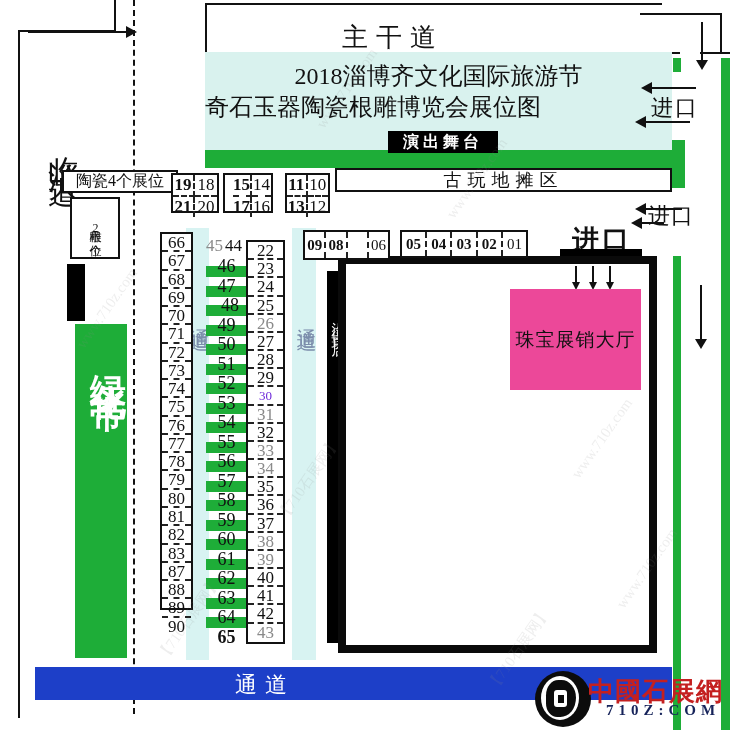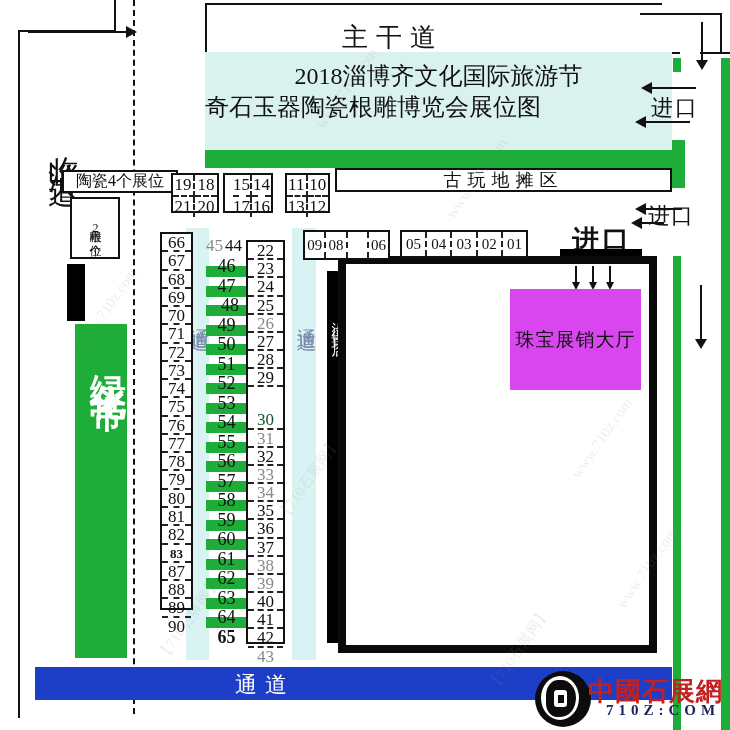--- a/index.html
+++ b/index.html
@@ -11,21 +11,21 @@
   .center{display:flex;align-items:center;justify-content:center;}
   
   .ah{position:absolute;width:0;height:0;}
   .ah-right{border-top:6px solid transparent;border-bottom:6px solid transparent;border-left:11px solid #111;}
   .ah-left{border-top:6px solid transparent;border-bottom:6px solid transparent;border-right:11px solid #111;}
   .ah-down{border-left:6px solid transparent;border-right:6px solid transparent;border-top:10px solid #111;}
   .ah-down-sm{border-left:4px solid transparent;border-right:4px solid transparent;border-top:8px solid #111;}
   .boothbox{position:absolute;border:2px solid #111;background:#fff;box-sizing:border-box;}
   .cell{box-sizing:border-box;text-align:center;overflow:visible;}
   .dashB{border-bottom:2px dashed #222;}
-  .dashR{border-right:2px dashed #222;}
+  .dashR{border-right:2px dashed #222;font-weight:bold;}
   .wm{position:absolute;color:#8a8a8a;opacity:.14;font-size:15px;white-space:nowrap;pointer-events:none;}
 </style>
 </head>
 <body>
 
 <div id="canvas">
 
   <div class="line" style="left:18px;top:30px;width:2px;height:688px;"></div>
   <div class="line" style="left:18px;top:30px;width:98px;height:2px;"></div>
   <div class="line" style="left:114px;top:0;width:2px;height:31px;"></div>
@@ -43,20 +43,23 @@
   <div class="abs" style="left:342px;top:20px;font-size:26px;letter-spacing:8px;">主干道</div>
 
   <div class="abs vtext" style="left:42px;top:132px;font-size:31px;letter-spacing:7px;">临淄大道</div>
 
   <div class="abs" style="left:205px;top:52px;width:467px;height:98px;background:#d9f2ee;"></div>
   <div class="abs" style="left:205px;top:60px;width:467px;text-align:center;font-size:24px;">2018淄博齐文化国际旅游节</div>
   <div class="abs" style="left:205px;top:91px;width:500px;text-align:left;font-size:24px;">奇石玉器陶瓷根雕博览会展位图</div>
 
   <div class="abs" style="left:205px;top:150px;width:467px;height:18px;background:#1ead38;"></div>
 
+  <div class="abs center" style="left:388px;top:131px;width:110px;height:22px;background:#000;">
+    <span style="color:#fff;font-size:16px;font-weight:bold;letter-spacing:4px;">演出舞台</span>
+  </div>
 
   <div class="abs center" style="left:335px;top:168px;width:337px;height:24px;border:2px solid #111;box-sizing:border-box;background:#fff;">
     <span style="font-size:18px;letter-spacing:6px;">古玩地摊区</span>
   </div>
 
   <div class="line" style="left:650px;top:87px;width:46px;height:2px;"></div>
   <div class="ah ah-left" style="left:641px;top:82px;"></div>
   <div class="abs" style="left:651px;top:93px;font-size:22px;letter-spacing:2px;">进口</div>
   <div class="line" style="left:644px;top:121px;width:46px;height:2px;"></div>
   <div class="ah ah-left" style="left:635px;top:116px;"></div>
@@ -107,21 +110,21 @@
 
   <div class="abs" style="left:338px;top:256px;width:319px;height:397px;border:8px solid #0a0a0a;box-sizing:border-box;background:#fff;"></div>
 
   <div class="line" style="left:575px;top:266px;width:2px;height:17px;"></div>
   <div class="ah ah-down-sm" style="left:572px;top:282px;"></div>
   <div class="line" style="left:592px;top:266px;width:2px;height:17px;"></div>
   <div class="ah ah-down-sm" style="left:589px;top:282px;"></div>
   <div class="line" style="left:609px;top:266px;width:2px;height:17px;"></div>
   <div class="ah ah-down-sm" style="left:606px;top:282px;"></div>
 
-  <div class="abs center" style="left:510px;top:289px;width:131px;height:101px;background:#d946ef;">
+  <div class="abs center" style="left:510px;top:289px;width:131px;height:101px;background:#ec4899;">
     <span style="font-size:19px;letter-spacing:1px;">珠宝展销大厅</span>
   </div>
 
 
   <div class="abs" style="left:35px;top:667px;width:637px;height:33px;background:#1d3fc8;"></div>
   <div class="abs" style="left:235px;top:670px;color:#fff;font-size:22px;letter-spacing:8px;">通道</div>
 
   <div class="abs" style="left:535px;top:671px;width:56px;height:56px;">
     <div class="abs" style="left:0;top:0;width:56px;height:56px;border-radius:50%;background:#0c0c0c;"></div>
     <div class="abs" style="left:6px;top:5px;width:38px;height:44px;border-radius:50%;background:#fff;"></div>
@@ -181,21 +184,21 @@
       <div class="cell dashB" style="height: 18.2727px; font-size: 17px; line-height: 18.2727px;">73</div>
       <div class="cell dashB" style="height: 18.2727px; font-size: 17px; line-height: 18.2727px;">74</div>
       <div class="cell dashB" style="height: 18.2727px; font-size: 17px; line-height: 18.2727px;">75</div>
       <div class="cell dashB" style="height: 18.2727px; font-size: 17px; line-height: 18.2727px;">76</div>
       <div class="cell dashB" style="height: 18.2727px; font-size: 17px; line-height: 18.2727px; font-family: Liberation Serif, serif;">77</div>
       <div class="cell dashB" style="height: 18.2727px; font-size: 17px; line-height: 18.2727px;">78</div>
       <div class="cell dashB" style="height: 18.2727px; font-size: 17px; line-height: 18.2727px;">79</div>
       <div class="cell dashB" style="height: 18.2727px; font-size: 17px; line-height: 18.2727px;">80</div>
       <div class="cell dashB" style="height: 18.2727px; font-size: 17px; line-height: 18.2727px;">81</div>
       <div class="cell dashB" style="height: 18.2727px; font-size: 17px; line-height: 18.2727px;">82</div>
-      <div class="cell dashB" style="height: 18.2727px; font-size: 13px; line-height: 18.2727px; font-weight: bold;">83</div>
+      <div class="cell dashB" style="height: 18.2727px; font-size: 17px; line-height: 18.2727px;">83</div>
       <div class="cell dashB" style="height: 18.2727px; font-size: 17px; line-height: 18.2727px;">87</div>
       <div class="cell dashB" style="height: 18.2727px; font-size: 17px; line-height: 18.2727px;">88</div>
       <div class="cell dashB" style="height: 18.2727px; font-size: 17px; line-height: 18.2727px;">89</div>
       <div class="cell" style="height: 18.2727px; font-size: 17px; line-height: 18.2727px;">90</div>
     </div>
   <div id="midCol" class="abs" style="left:0;top:0;">
       <div class="abs" style="left: 206px; top: 266px; width: 41px; height: 11px; background: rgb(30, 173, 56);"></div>
       <div class="abs" style="left: 206px; top: 257px; width: 41px; text-align: center; font-size: 18px; line-height: 19px;">46</div>
       <div class="abs" style="left: 206px; top: 285.5px; width: 41px; height: 11px; background: rgb(30, 173, 56);"></div>
       <div class="abs" style="left: 206px; top: 276.5px; width: 41px; text-align: center; font-size: 18px; line-height: 19px;">47</div>
@@ -237,21 +240,21 @@
     </div>
   <div id="rightCol" class="boothbox" style="left:246px;top:240px;width:39px;height:404px;">
       <div class="cell dashB" style="height: 18.1818px; font-size: 17px; line-height: 18.1818px;">22</div>
       <div class="cell dashB" style="height: 18.1818px; font-size: 17px; line-height: 18.1818px;">23</div>
       <div class="cell dashB" style="height: 18.1818px; font-size: 17px; line-height: 18.1818px;">24</div>
       <div class="cell dashB" style="height: 18.1818px; font-size: 17px; line-height: 18.1818px;">25</div>
       <div class="cell dashB" style="height: 18.1818px; font-size: 17px; line-height: 18.1818px; color: rgb(138, 138, 138);">26</div>
       <div class="cell dashB" style="height: 18.1818px; font-size: 17px; line-height: 18.1818px;">27</div>
       <div class="cell dashB" style="height: 18.1818px; font-size: 17px; line-height: 18.1818px;">28</div>
       <div class="cell dashB" style="height: 18.1818px; font-size: 17px; line-height: 18.1818px;">29</div>
-      <div class="cell dashB" style="height: 18.1818px; font-size: 17px; line-height: 18.1818px; color: #14532d; margin-top: 24px;">30</div>
+      <div class="cell dashB" style="height: 18.1818px; font-size: 13px; line-height: 18.1818px; color: #6d28d9;">30</div>
       <div class="cell dashB" style="height: 18.1818px; font-size: 17px; line-height: 18.1818px; color: rgb(138, 138, 138);">31</div>
       <div class="cell dashB" style="height: 18.1818px; font-size: 17px; line-height: 18.1818px;">32</div>
       <div class="cell dashB" style="height: 18.1818px; font-size: 17px; line-height: 18.1818px; color: rgb(138, 138, 138);">33</div>
       <div class="cell dashB" style="height: 18.1818px; font-size: 17px; line-height: 18.1818px; color: rgb(138, 138, 138);">34</div>
       <div class="cell dashB" style="height: 18.1818px; font-size: 17px; line-height: 18.1818px;">35</div>
       <div class="cell dashB" style="height: 18.1818px; font-size: 17px; line-height: 18.1818px;">36</div>
       <div class="cell dashB" style="height: 18.1818px; font-size: 17px; line-height: 18.1818px;">37</div>
       <div class="cell dashB" style="height: 18.1818px; font-size: 17px; line-height: 18.1818px; color: rgb(138, 138, 138);">38</div>
       <div class="cell dashB" style="height: 18.1818px; font-size: 17px; line-height: 18.1818px; color: rgb(138, 138, 138);">39</div>
       <div class="cell dashB" style="height: 18.1818px; font-size: 17px; line-height: 18.1818px;">40</div>

